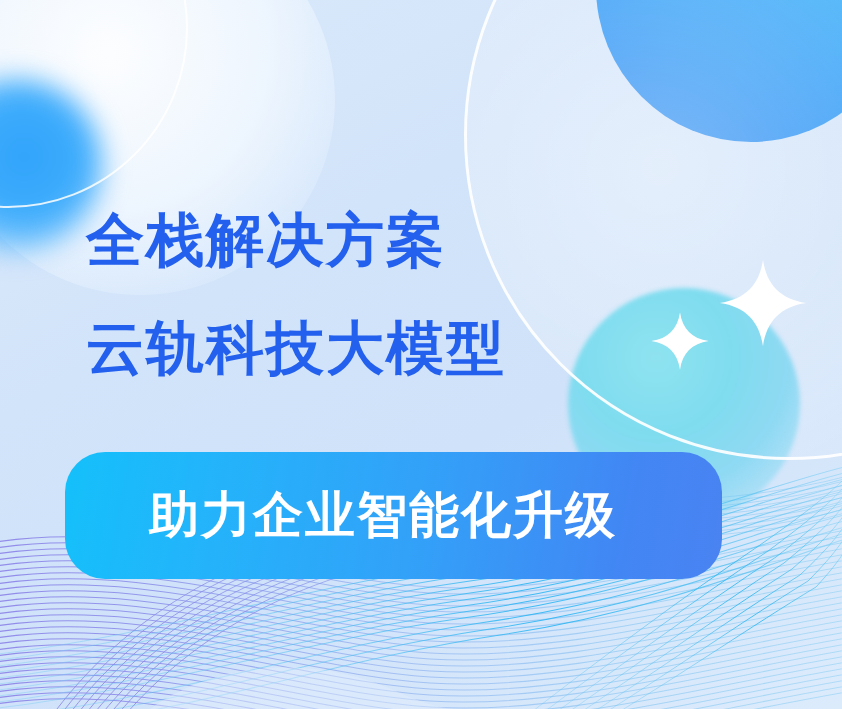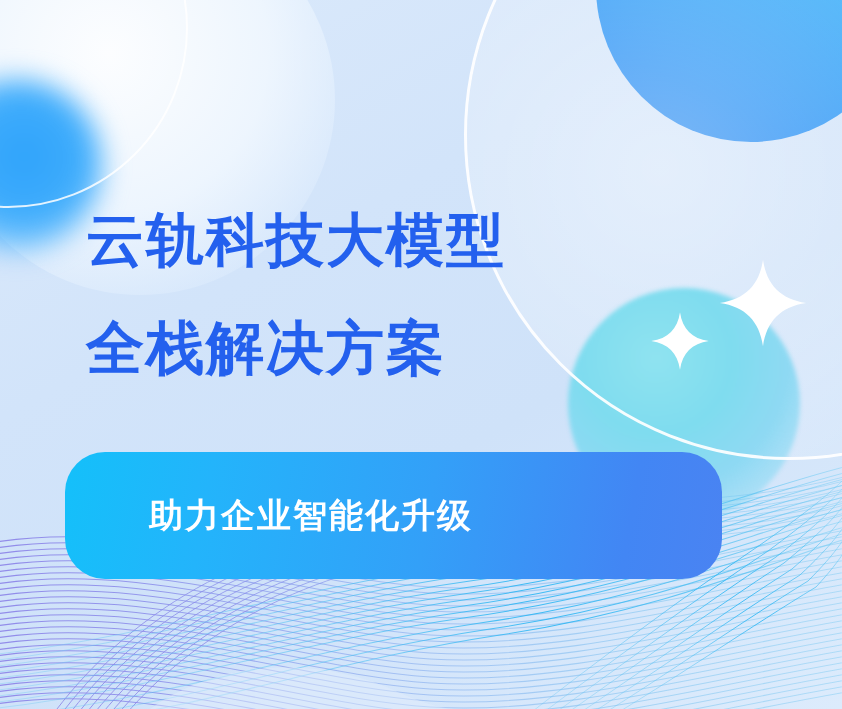--- a/index.html
+++ b/index.html
@@ -108,21 +108,21 @@
     top: 452px;
     width: 657px;
     height: 127px;
     border-radius: 40px;
     background: linear-gradient(100deg, #14C0FA 0%, #23B4FB 22%, #33A0F8 55%, #4286F4 85%, #4A83F2 100%);
     z-index: 7;
     display: flex;
     align-items: center;
   }
   .cta-label {
-    font-size: 34px;
+    font-size: 50px;
     font-weight: bold;
     color: #ffffff;
     letter-spacing: 2px;
     margin-left: 84px;
     white-space: nowrap;
   }
 </style>
 </head>
 <body>
 
@@ -237,21 +237,21 @@
         <path d="M604,262 C 684,214 750,168 816,128 C 842,100 854,80 856,64"></path>
       </g>
 
       <g fill="#E2EEFC" opacity="0.45">
         <path d="M150,250 C 220,200 320,196 400,234 C 440,252 460,250 460,250 L 460,252 L 150,252 Z"></path>
       </g>
     </svg>
   </div>
 
   <div class="headline">
+    <div class="headline-line">全栈解决方案</div>
     <div class="headline-line">云轨科技大模型</div>
-    <div class="headline-line">全栈解决方案</div>
   </div>
 
   <div class="cta-pill">
     <span class="cta-label">助力企业智能化升级</span>
   </div>
 
 </div>
 
 </body></html>

